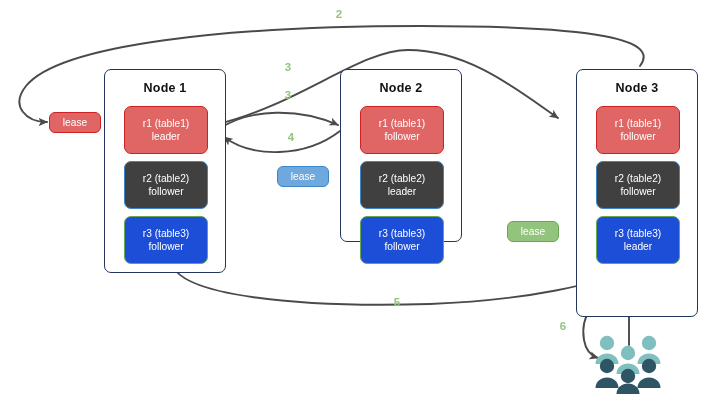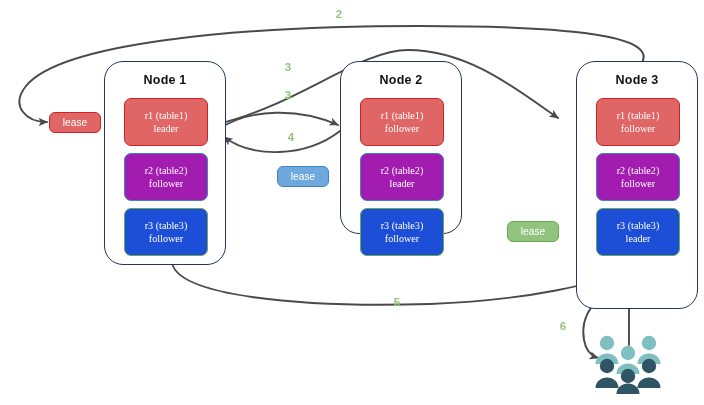--- a/index.html
+++ b/index.html
@@ -23,22 +23,23 @@
     left: 0;
     top: 0;
     width: 704px;
     height: 405px;
     pointer-events: none;
   }
   .node-box {
     position: absolute;
     box-sizing: border-box;
     border: 1.6px solid #22355c;
-    border-radius: 19px;
+    border-radius: 7px;
     background: #ffffff;
+    margin-top: 8px;
   }
   .node-title {
     position: absolute;
     left: 0;
     right: 0;
     text-align: center;
     font-size: 12.5px;
     font-weight: bold;
     color: #111111;
     letter-spacing: 0.2px;
@@ -51,23 +52,23 @@
     flex-direction: column;
     align-items: center;
     justify-content: center;
     color: #ffffff;
     font-size: 10.2px;
     line-height: 13px;
     text-align: center;
     border-width: 1.4px;
     border-style: solid;
   }
-  .replica .ln { display: block; font-family: Liberation Serif, serif; }
+  .replica .ln { display: block; }
   .rep-red   { background: #e06666; border-color: #cc2222; }
-  .rep-blue  { background: #a21caf; border-color: #3d85c6; }
+  .rep-blue  { background: #404040; border-color: #3d85c6; }
   .rep-green { background: #1d4ed8; border-color: #6aa84f; }
 
   .lease {
     position: absolute;
     box-sizing: border-box;
     border-radius: 6px;
     display: flex;
     align-items: center;
     justify-content: center;
     color: #ffffff;

